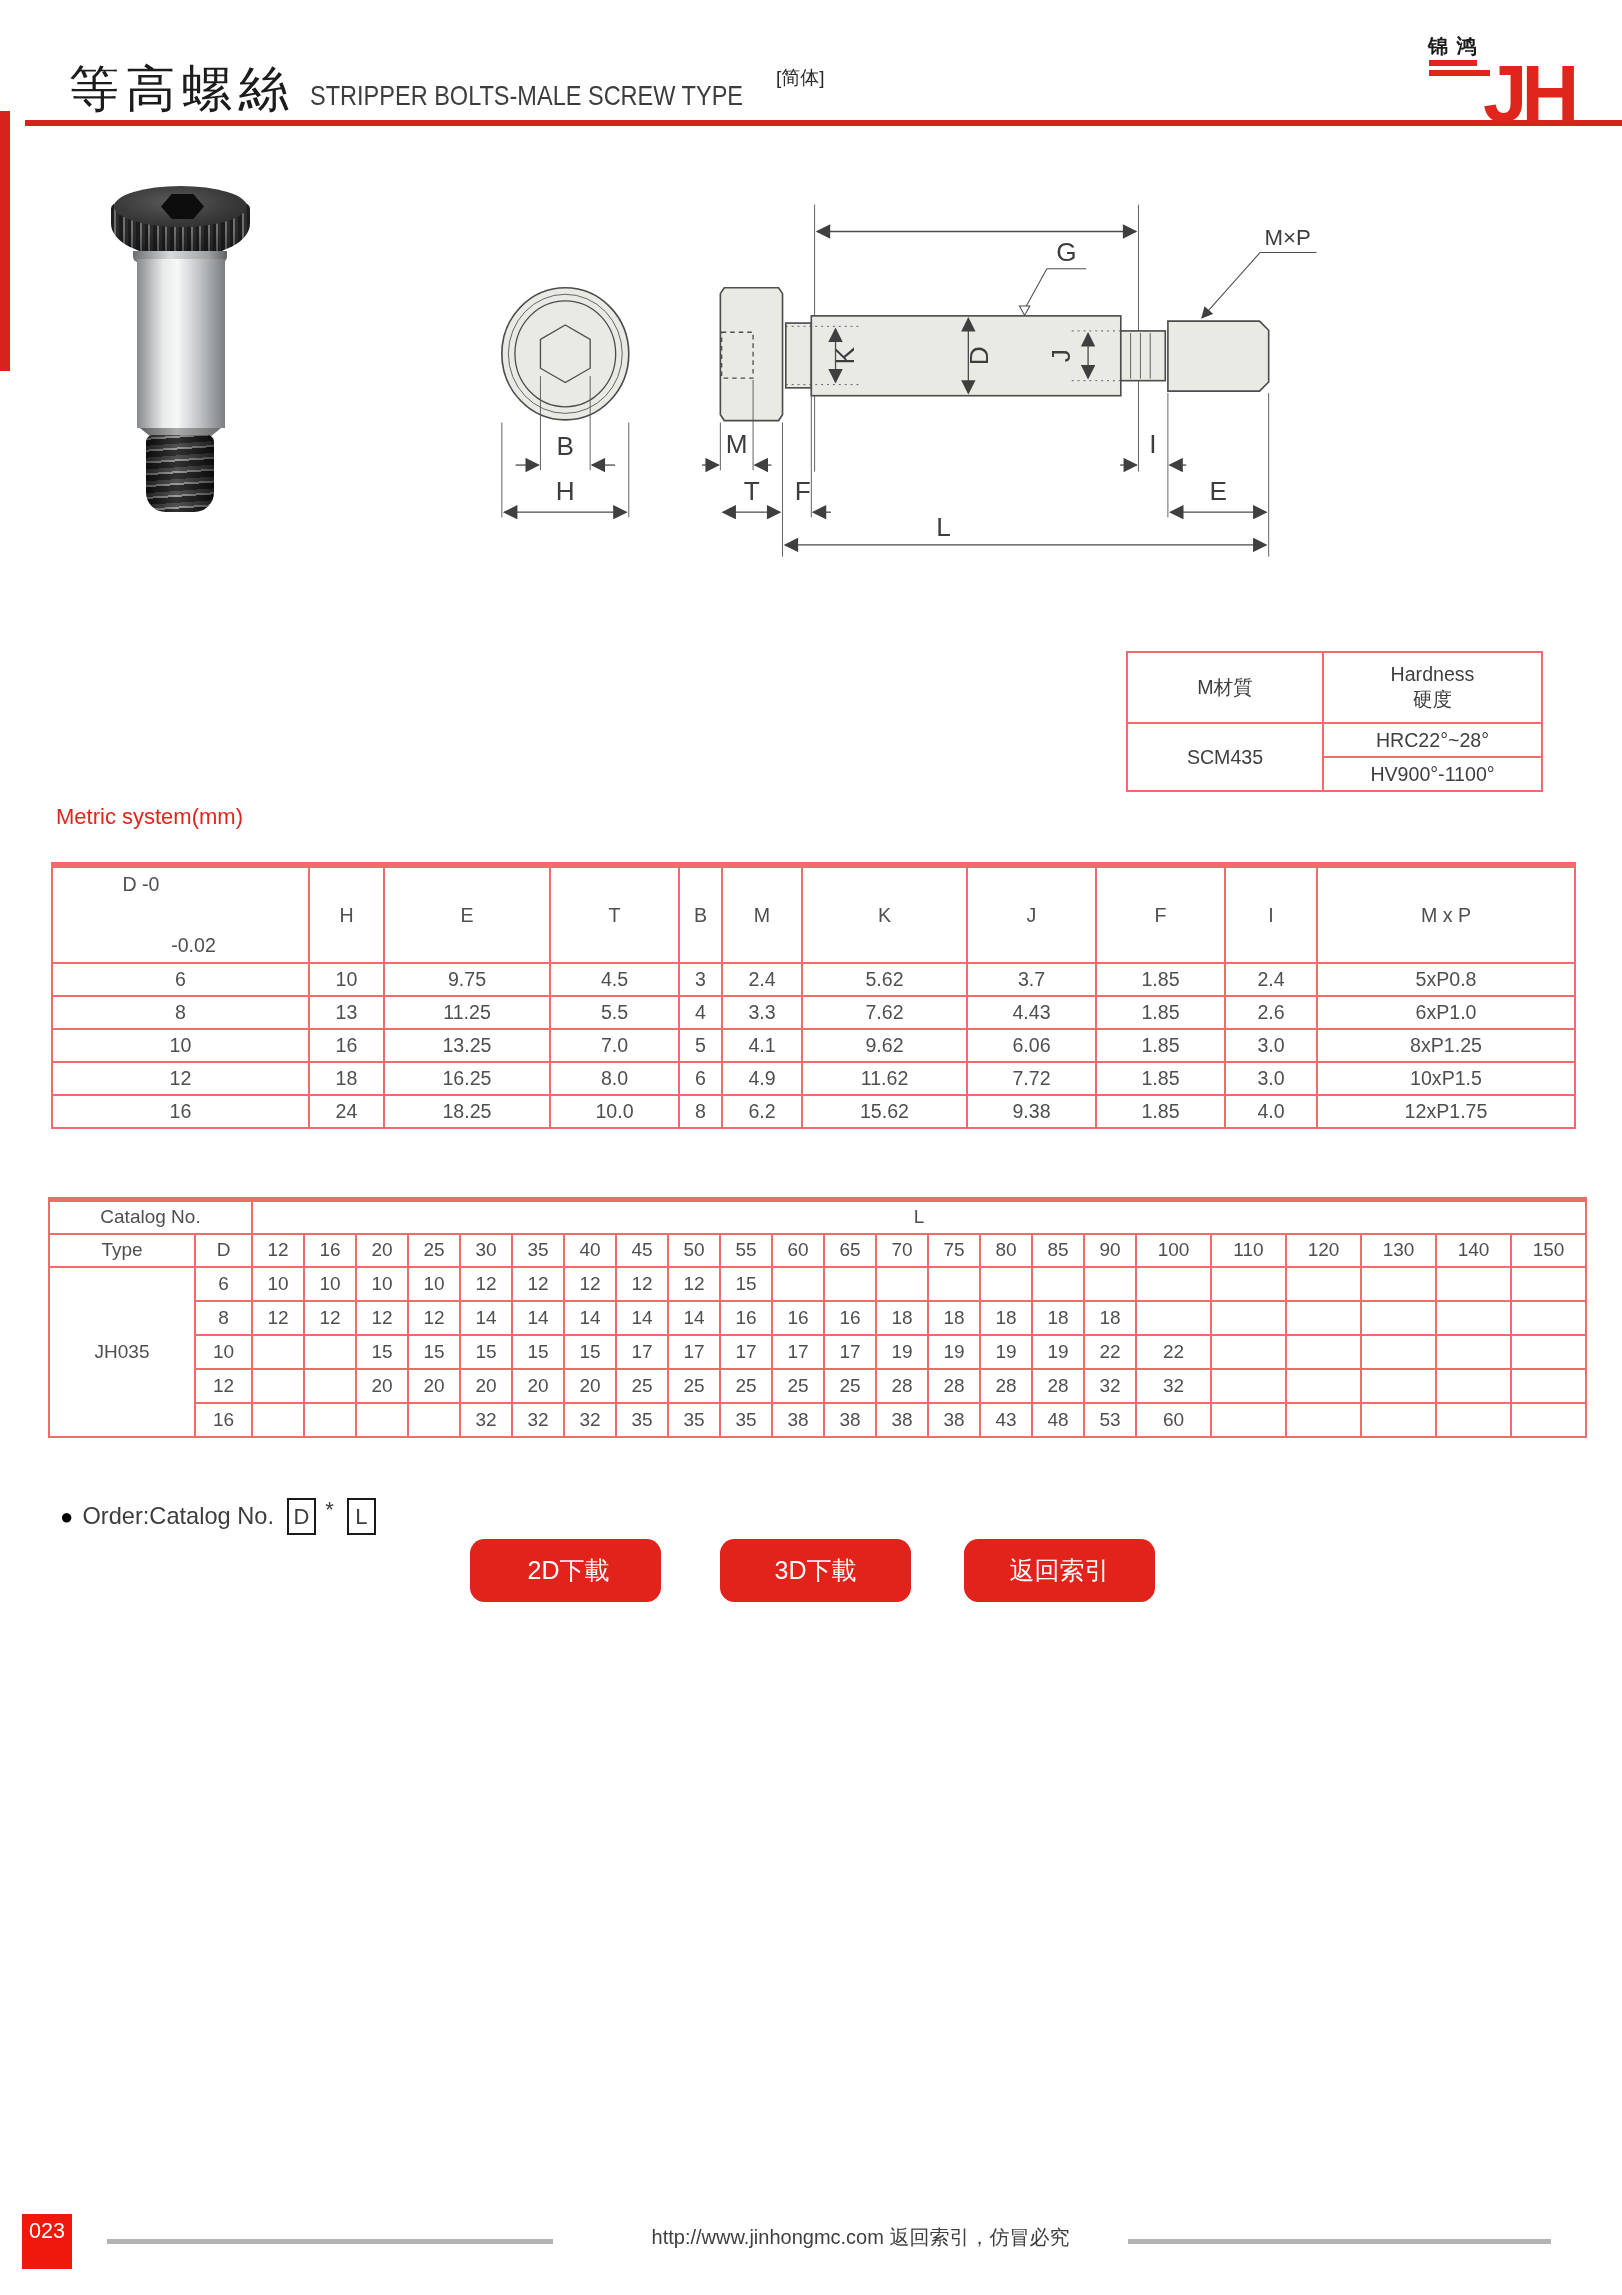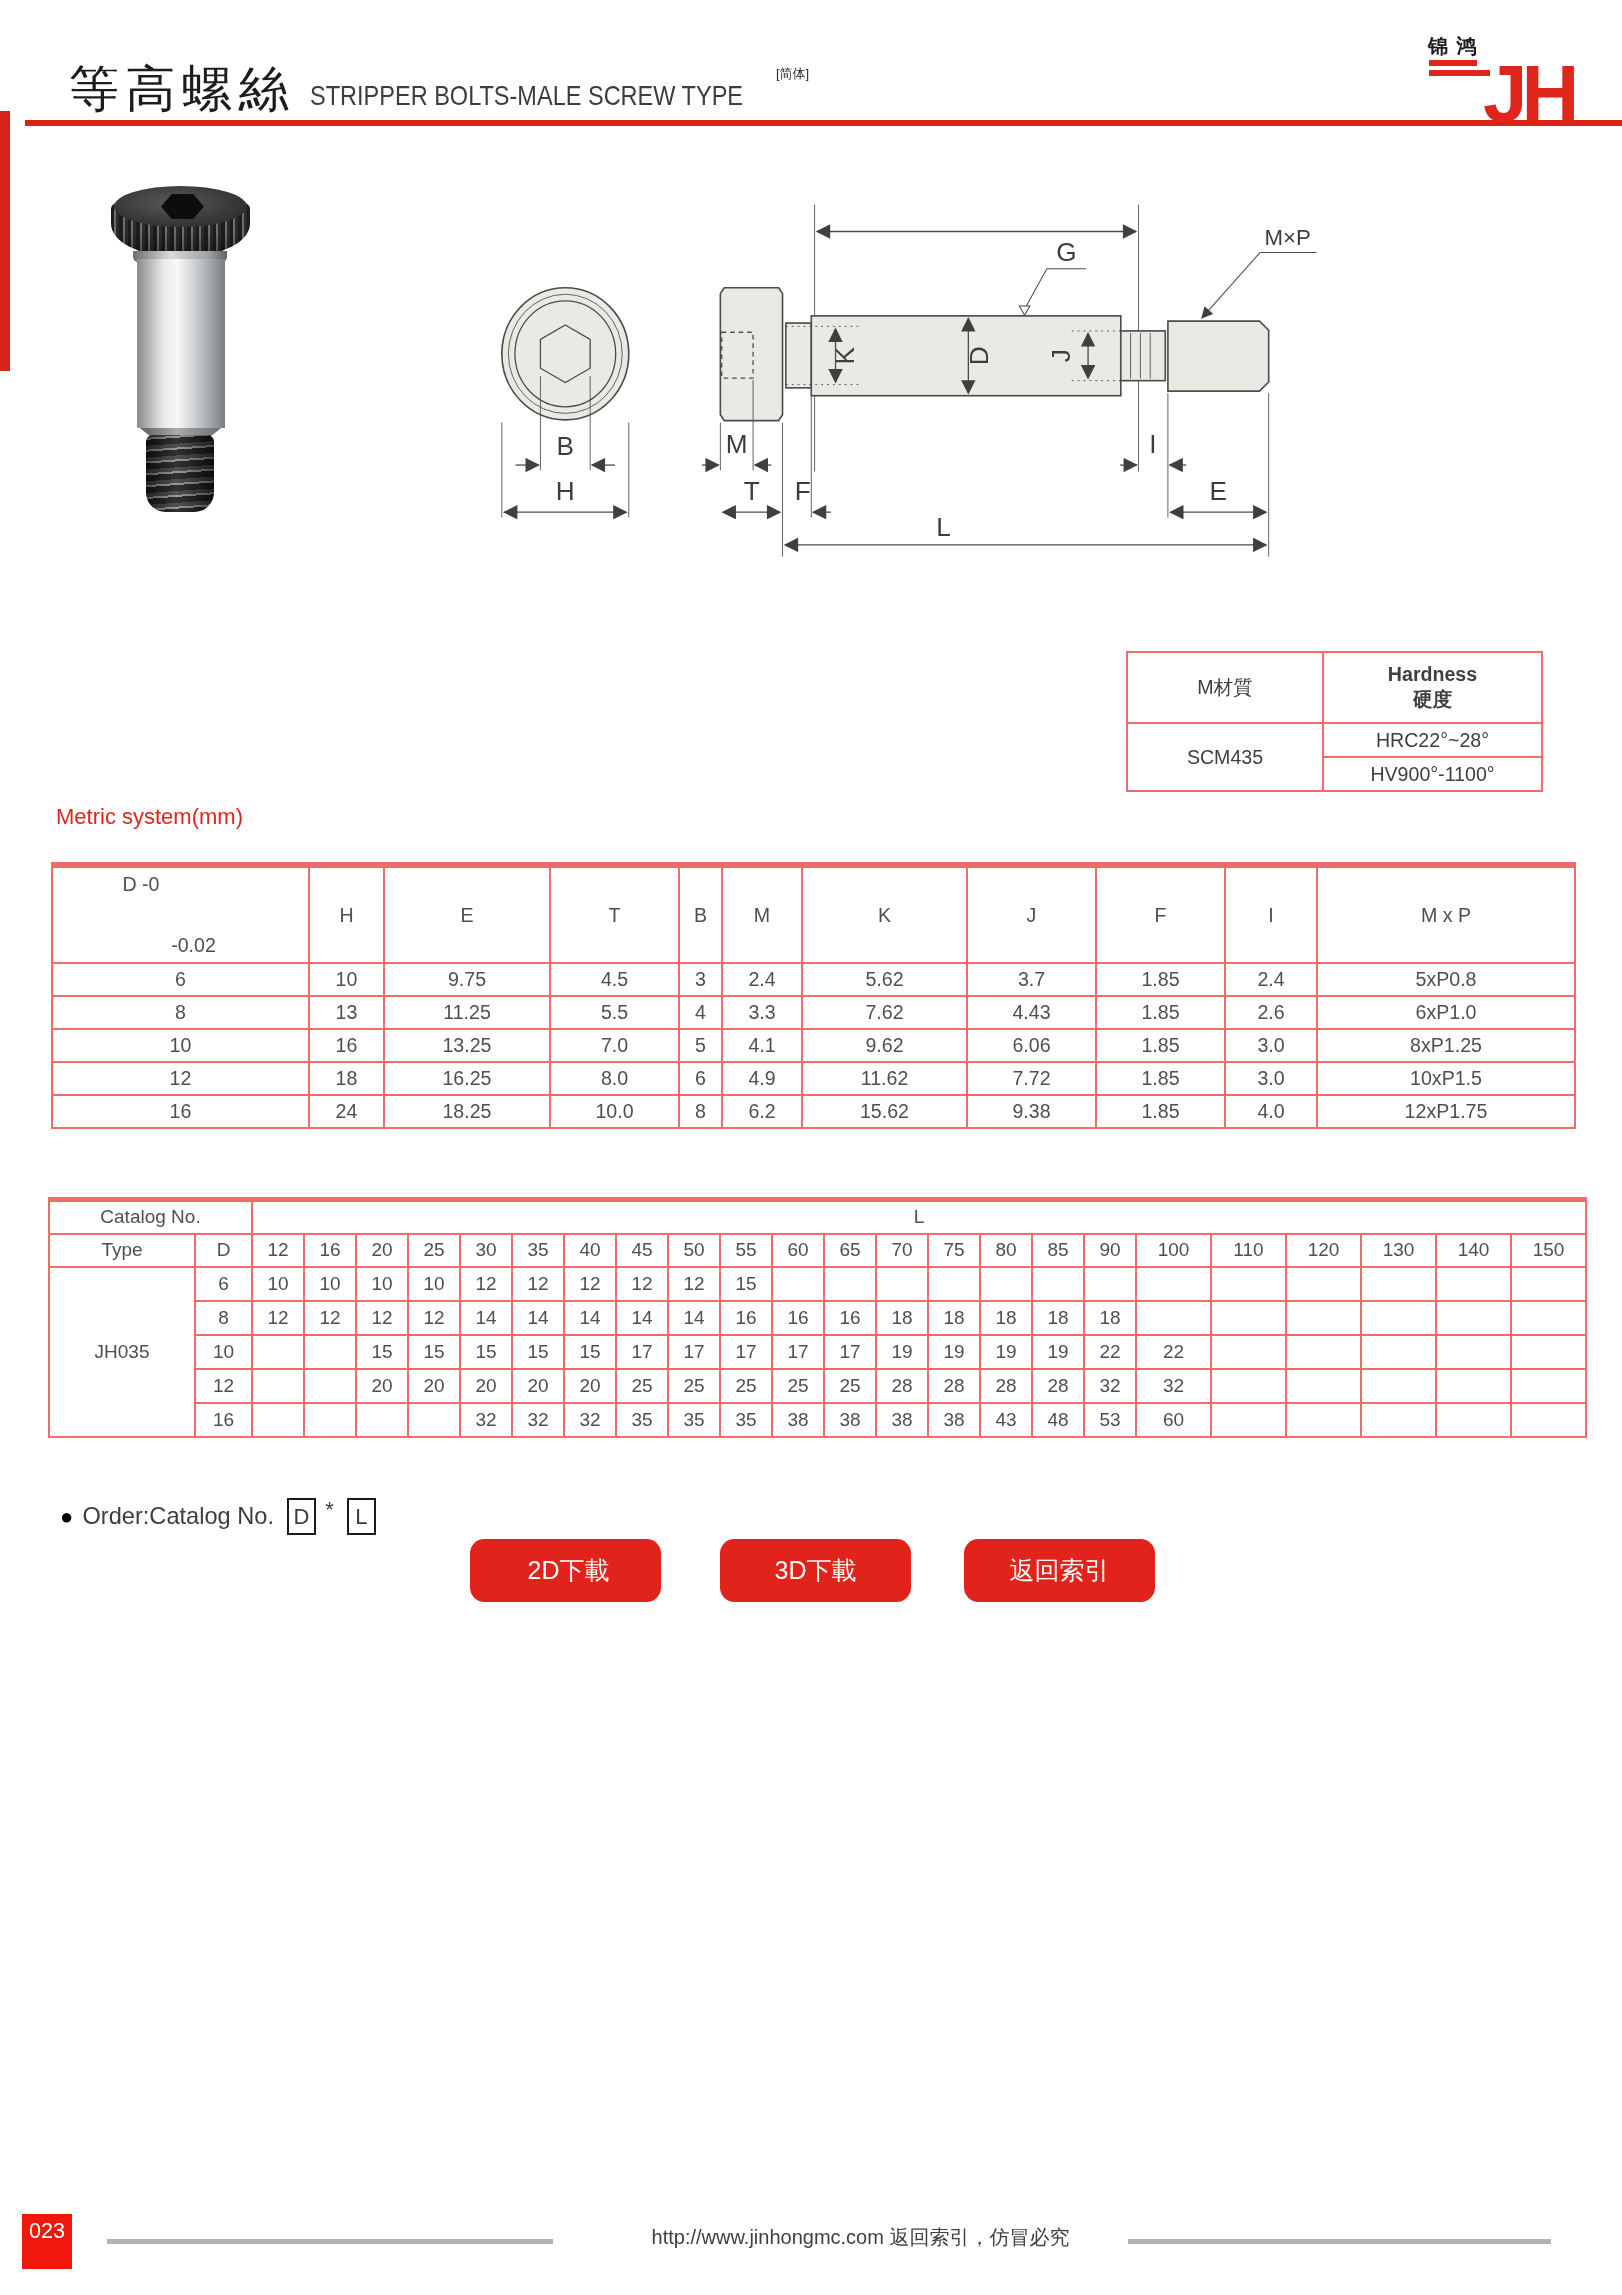--- a/index.html
+++ b/index.html
@@ -13,21 +13,21 @@
 
   
   #title-cn {
     left:69px; top:56px; font-family:"Liberation Serif", serif;
     font-size:50px; letter-spacing:6.5px; color:#1c1c1c; font-weight:400;
   }
   #title-en {
     left:310px; top:80px; font-size:28px; color:#3d3d3d;
     transform:scaleX(.84); transform-origin:left center; white-space:nowrap;
   }
-  #lang-tag { left:776px; top:65px; font-size:13px; color:#2a2a2a; }
+  #lang-tag { left:776px; top:65px; font-size:19px; color:#2a2a2a; }
   #header-rule { left:25px; top:120px; width:1597px; height:5.9px; background:#d8231d; }
   #left-red-bar { left:0; top:111px; width:9.8px; height:260px; background:#d8231d; }
 
   
   #logo { left:1407px; top:18.3px; width:196px; height:88px; }
   #logo-cn { position:absolute; left:21px; top:14.4px; font-size:20px; font-weight:bold; color:#1a1a1a; letter-spacing:8.5px; white-space:nowrap; }
   .logo-bar { position:absolute; background:#e0251c; height:5.9px; }
   #logo-bar1 { left:21.6px; top:42px; width:48px; }
   #logo-bar2 { left:21.6px; top:52px; width:61px; }
   #logo-en { position:absolute; left:76px; top:-14.4px; font-size:80px; font-weight:800; color:#e0251c; letter-spacing:-5.9px;margin-top:44px; }
@@ -79,21 +79,21 @@
   #drawing text { font-family:"Liberation Sans",sans-serif; fill:#3d3d3d; font-size:40px; }
   #drawing .lbl-sm { font-size:34px; }
   .dshape { fill:#eaeae5; stroke:#4c4c4c; stroke-width:2.5; }
   .dline { stroke:#4c4c4c; stroke-width:2; fill:none; }
   .dext  { stroke:#555; stroke-width:1.4; fill:none; }
 
   
   #hardness { left:1126px; top:631px; border-collapse:collapse; table-layout:fixed;margin-top:20px; }
   #hardness td { border:2.6px solid #f26b6b; text-align:center; vertical-align:middle; font-size:19.6px; color:#3f3f3f; background:#fff; }
   #hardness .hc1 { width:196px; }
-  #hardness .hc2 { width:219px;font-weight:bold; }
+  #hardness .hc2 { width:219px; }
   #hardness tr:first-child td { height:71px; }
   #hardness tr td { height:34px; }
 
   
   #metric-label { left:56px; top:804px; font-size:22px; color:#e0251c; }
 
   
   #dimtable { left:51px; top:862px; border-collapse:collapse; table-layout:fixed; }
   #dimtable th, #dimtable td {
     border:2px solid #f26b6b; text-align:center; vertical-align:middle;

